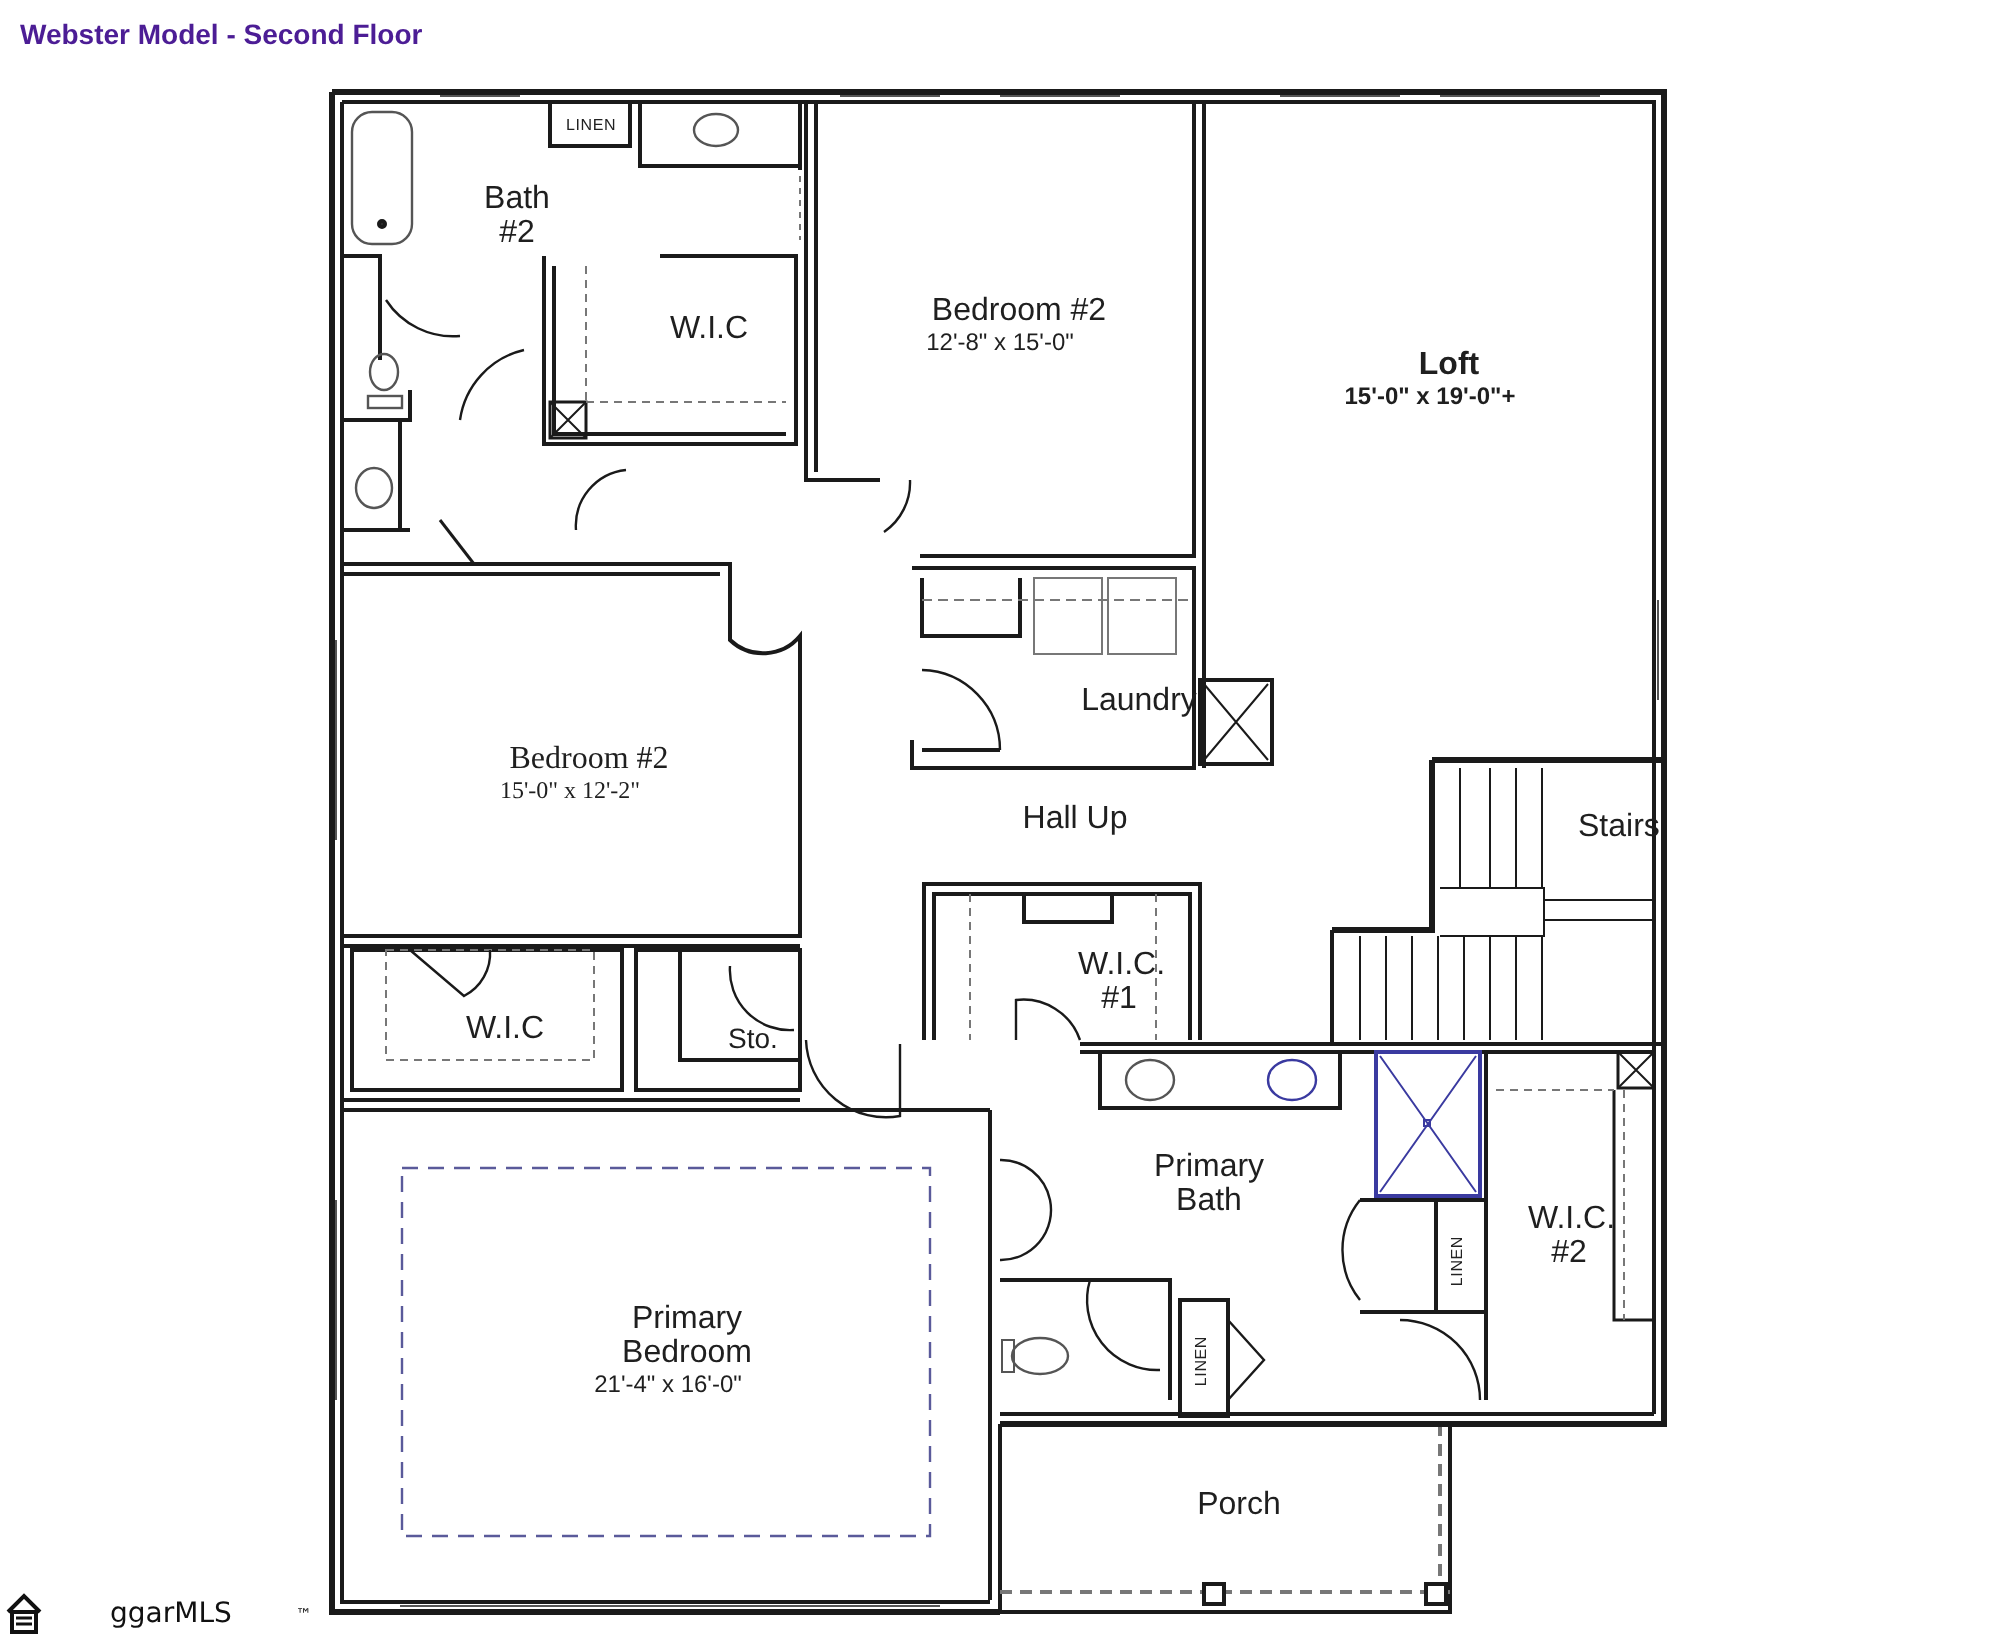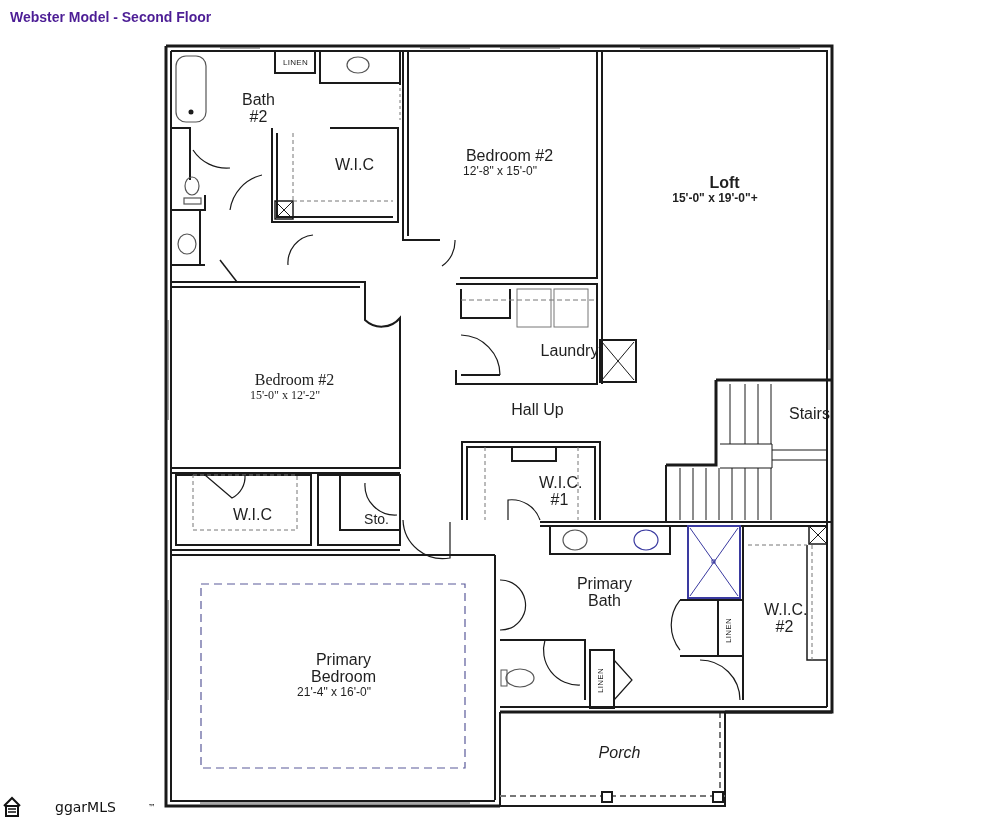--- a/index.html
+++ b/index.html
@@ -212,21 +212,21 @@
   <span class="name">W.I.C.</span>
   <span class="name">#2</span>
 </div>
 <div class="small-label vertical" style="left:724px;top:618px;">LINEN</div>
 <div class="small-label vertical" style="left:596px;top:668px;">LINEN</div>
 <div class="room-label" style="left:264px;top:652px;width:140px;">
   <span class="name">Primary</span>
   <span class="name">Bedroom</span>
   <span class="dim">21'-4" x 16'-0"</span>
 </div>
-<div class="room-label" style="left:570px;top:745px;width:80px;font-style:italic;">
+<div class="room-label" style="left:570px;top:745px;width:80px;">
   <span class="name">Porch</span>
 </div>
 
 <div class="logo">
   <svg width="20" height="22" viewBox="0 0 20 22">
     <path d="M2 10 L10 2 L18 10" fill="none" stroke="#111" stroke-width="2"></path>
     <rect x="4" y="10" width="12" height="10" fill="none" stroke="#111" stroke-width="2"></rect>
     <path d="M6 13 L14 13 M6 16 L14 16" stroke="#111" stroke-width="1.5"></path>
   </svg>
   <span>ggarMLS</span>

